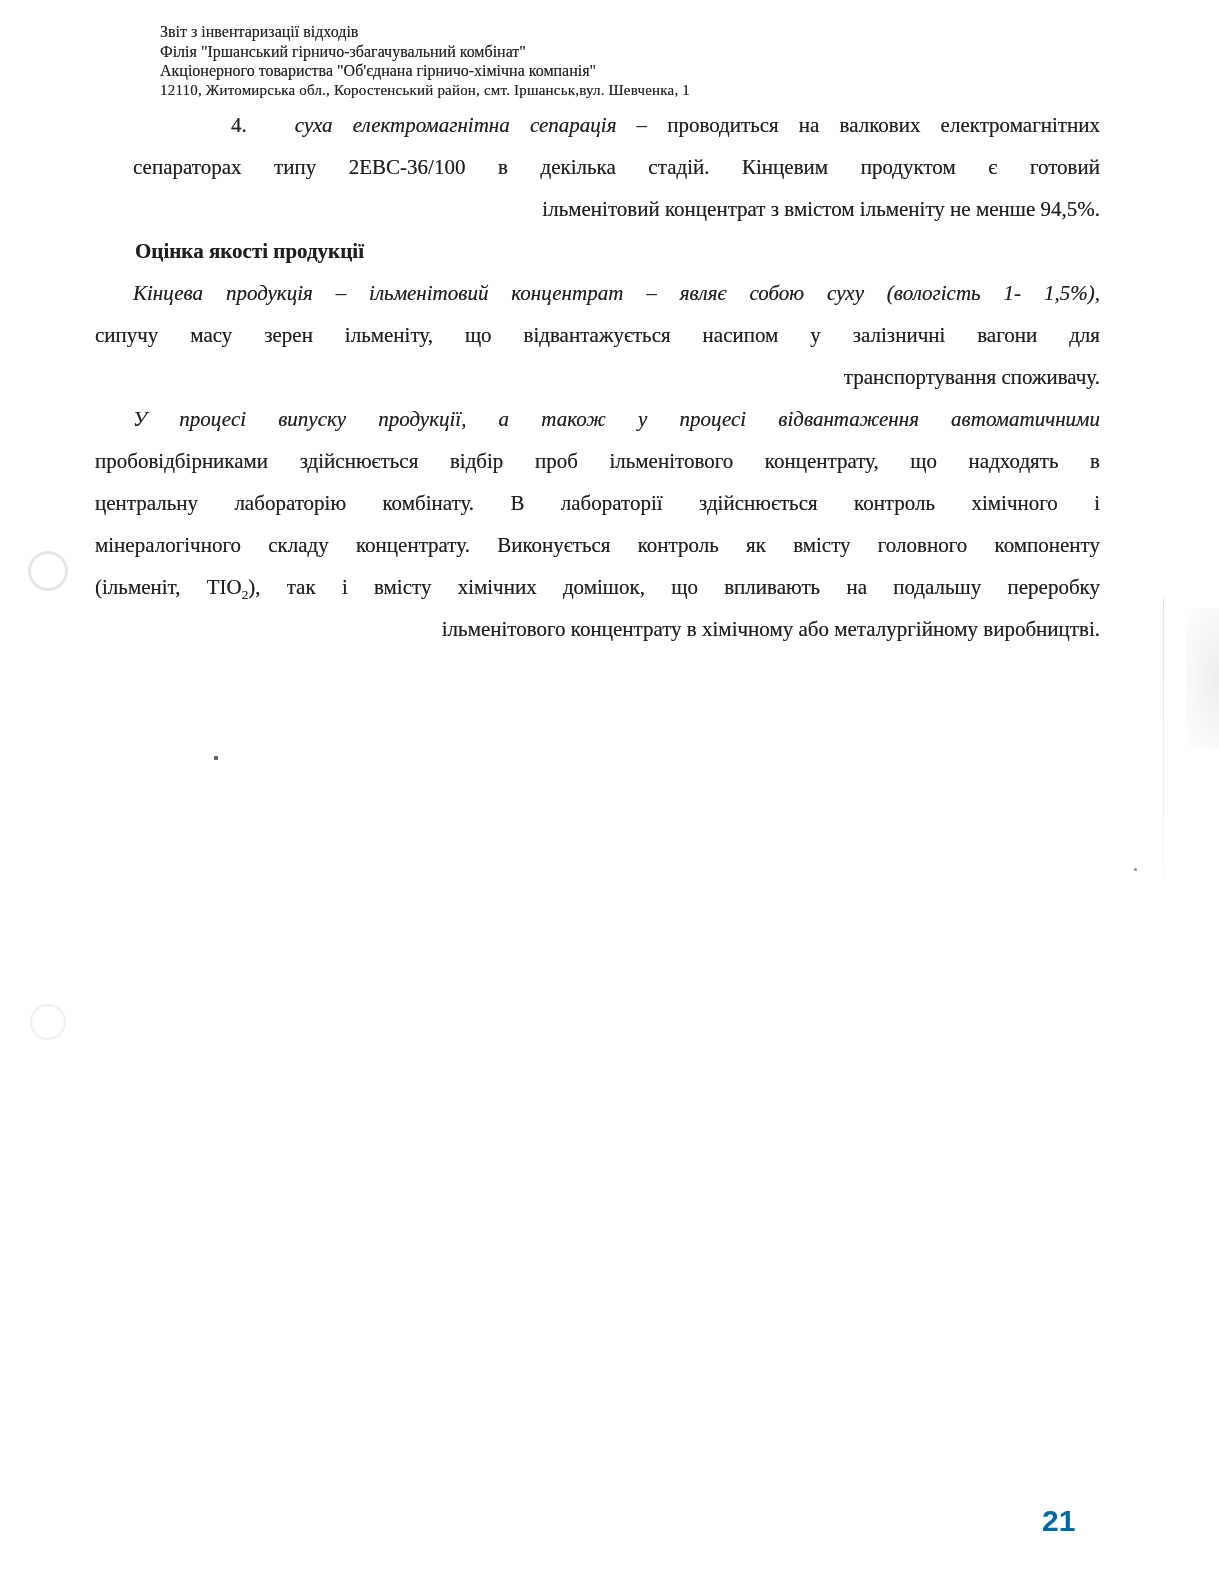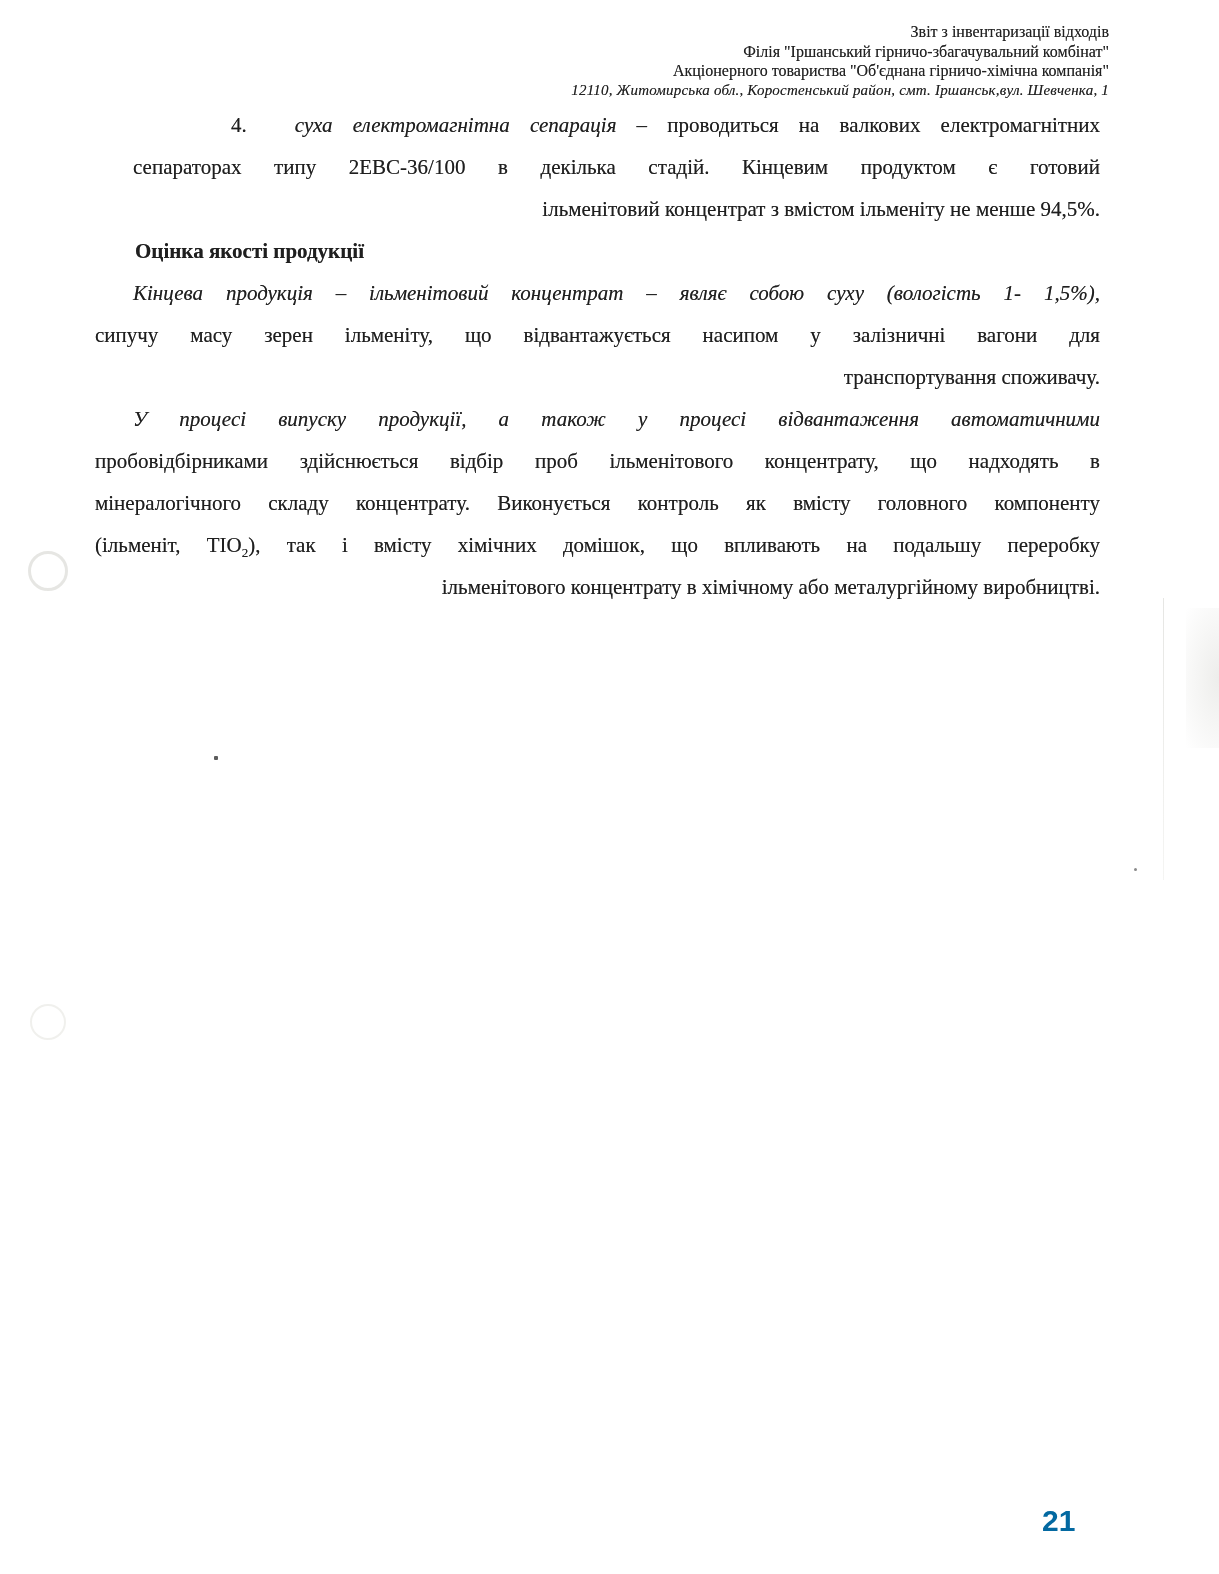--- a/index.html
+++ b/index.html
@@ -13,28 +13,27 @@
     font-family: "Liberation Serif", "DejaVu Serif", serif;
     color: #1f1f1f;
   }
 
   
   .doc-header {
     position: absolute;
     top: 22px;
     right: 110px;
     left: 160px;
-    text-align: right;
+    text-align: left;
     line-height: 19.5px;
     font-size: 16px;
     color: #222;
     text-shadow: 0 0 0.5px rgba(30,30,30,0.55);
   }
   .h-line-italic {
-    font-style: italic;
     font-size: 15px;
     letter-spacing: 0.2px;
   }
 
   
   .doc-body {
     position: absolute;
     top: 104px;
     left: 95px;
     width: 1005px;
@@ -135,20 +134,21 @@
 
     <section>
       <div class="jline indent">Кінцева продукція – ільменітовий концентрат – являє собою суху (вологість 1- 1,5%),</div>
       <div class="jline">сипучу масу зерен ільменіту, що відвантажується насипом у залізничні вагони для</div>
       <div class="line-last">транспортування споживачу.</div>
     </section>
 
     <section>
       <div class="jline indent">У процесі випуску продукції, а також у процесі відвантаження автоматичними</div>
       <div class="jline">пробовідбірниками здійснюється відбір проб ільменітового концентрату, що надходять в</div>
+      <div class="jline">центральну лабораторію комбінату. В лабораторії здійснюється контроль хімічного і</div>
       <div class="jline">мінералогічного складу концентрату. Виконується контроль як вмісту головного компоненту</div>
       <div class="jline"><span>(ільменіт, ТІО</span><sub>2</sub><span>), так і вмісту хімічних домішок, що впливають на подальшу переробку</span></div>
       <div class="line-last">ільменітового концентрату в хімічному або металургійному виробництві.</div>
     </section>
 
   </main>
 
   <div class="artifact ring-1"></div>
   <div class="artifact ring-2"></div>
   <div class="artifact speck-1"></div>

